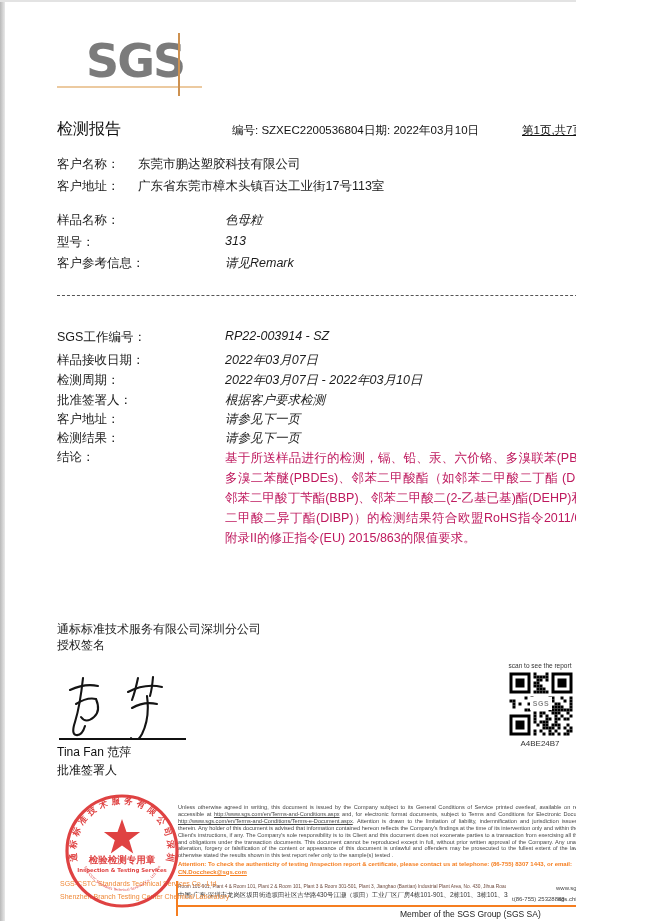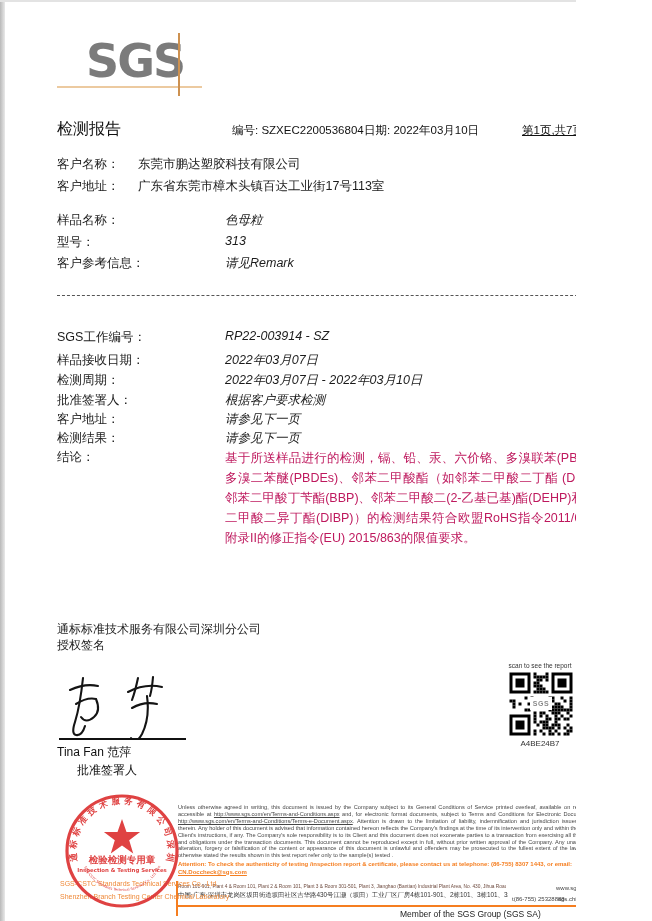--- a/index.html
+++ b/index.html
@@ -29,21 +29,21 @@
 
   .conclusion-text{position:absolute;left:225px;top:448px;width:384px;
         font-size:12.5px;line-height:20px;color:#be185d;text-align:justify;}
 
   
   .sig-company{position:absolute;left:57px;top:621px;font-size:12px;color:#1c1c1c;}
   .sig-auth{position:absolute;left:57px;top:637px;font-size:12px;color:#1c1c1c;}
   .sig-svg{position:absolute;left:58px;top:668px;}
   .sig-line{position:absolute;left:59px;top:738px;width:127px;height:2px;background:#111;}
   .sig-name{position:absolute;left:57px;top:744px;font-size:12px;color:#111;}
-  .sig-title{position:absolute;left:57px;top:762px;font-size:12px;color:#111;margin-left:20px;}
+  .sig-title{position:absolute;left:57px;top:762px;font-size:12px;color:#111;}
 
   
   .qr-caption{position:absolute;left:498px;top:662px;width:84px;text-align:center;
         font-size:6.5px;color:#333;}
   .qr-box{position:absolute;left:508px;top:671px;width:66px;height:66px;}
   .qr-box svg{display:block;}
   .qr-center{position:absolute;left:22px;top:26px;width:22px;height:13px;background:#fff;
         font-size:7px;font-weight:bold;color:#8a8a8a;text-align:center;line-height:13px;
         letter-spacing:0.5px;}
   .qr-code{position:absolute;left:498px;top:739px;width:84px;text-align:center;

